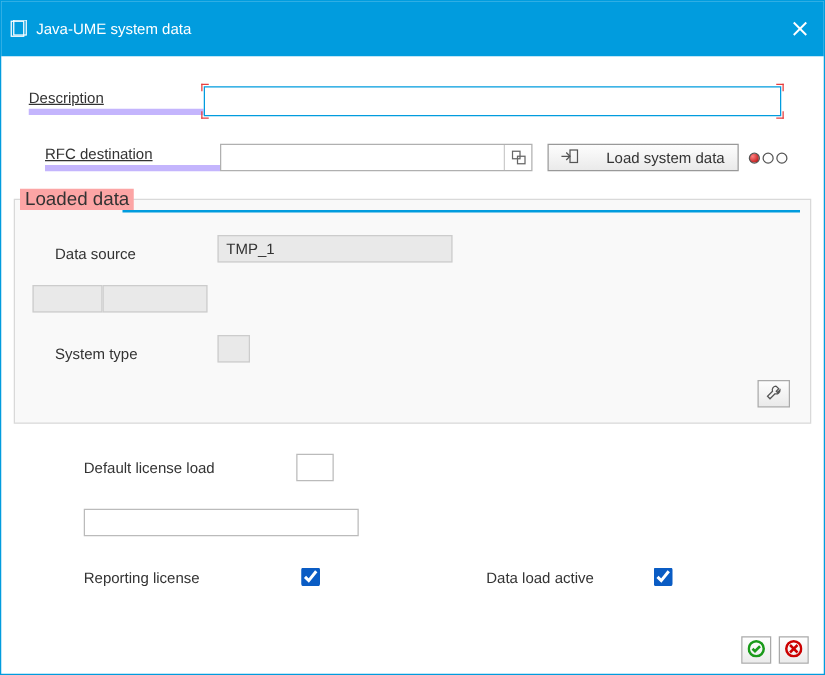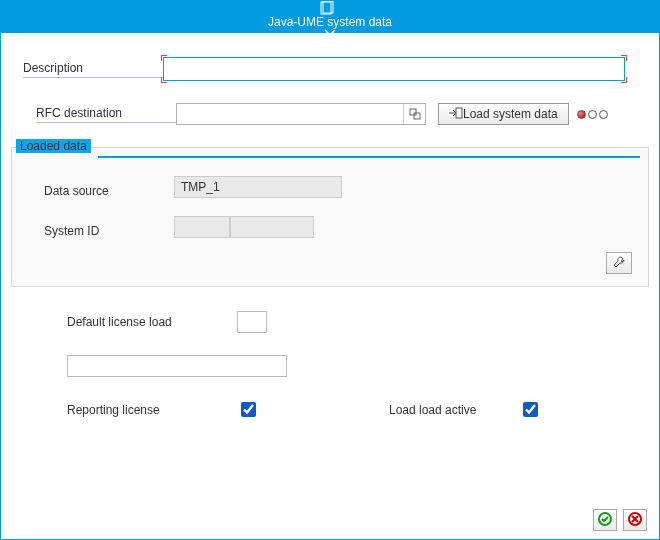--- a/index.html
+++ b/index.html
@@ -1,55 +1,55 @@
 <!DOCTYPE html>
 <html><head>
 <meta charset="utf-8">
 <style>
   * { box-sizing: border-box; }
   html, body { margin:0; padding:0; font-family: Arial, sans-serif; font-size:12px; color:#333; }
   .window { width:660px; height:540px; border:1px solid #019cde; display:flex; flex-direction:column; background:#fff; }
-  .titlebar { height:32px; background:#019cde; color:#fff; display:flex; align-items:center; padding:0 6px;flex-direction:column; }
+  .titlebar { height:44px; background:#019cde; color:#fff; display:flex; align-items:center; padding:0 6px; }
   .titlebar .icon-doc { width:16px; height:16px; margin-right:6px; display:flex; align-items:center; justify-content:center; }
   .titlebar .title { flex:1; font-size:12px; }
   .titlebar .close { width:26px; height:26px; display:flex; align-items:center; justify-content:center; cursor:pointer; font-size:16px; }
   .body { flex:1; padding:10px 10px 6px 10px; position:relative; overflow:hidden; }
 
   .row { display:flex; align-items:center; margin:18px 0 0 12px; }
   .row:first-child { margin-top:14px; }
   .lbl { width:140px; }
-  .underline { border-bottom:1px solid #c4b5fd; padding-bottom:2px; }
+  .underline { border-bottom:5px solid #c4b5fd; padding-bottom:2px;text-decoration:underline; }
 
   .desc-input-wrap { flex:1; margin-right:24px; position:relative; }
   .desc-input { width:100%; height:24px; border:1px solid #019cde; background:#fff; padding:2px 4px; }
   .corner { position:absolute; width:6px; height:6px; border:1px solid #e83e3e; }
   .tl { top:-2px; left:-2px; border-right:none; border-bottom:none; }
   .tr { top:-2px; right:-2px; border-left:none; border-bottom:none; }
   .bl { bottom:-2px; left:-2px; border-right:none; border-top:none; }
   .br { bottom:-2px; right:-2px; border-left:none; border-top:none; }
 
   .rfc-wrap { width:250px; height:22px; border:1px solid #b0b0b0; background:#fff; display:flex; }
   .rfc-input { flex:1; border:none; height:20px; padding:0 4px; background:transparent; }
   .rfc-btn { width:22px; height:20px; border-left:1px solid #ccc; display:flex; align-items:center; justify-content:center; cursor:pointer; }
 
-  .load-btn { height:22px; border:1px solid #999; background:linear-gradient(#fdfdfd,#eaeaea); padding:0 10px; display:flex; align-items:center; cursor:pointer; margin-left:12px; gap:0; }
+  .load-btn { height:22px; border:1px solid #999; background:linear-gradient(#fdfdfd,#eaeaea); padding:0 10px; display:flex; align-items:center; cursor:pointer; margin-left:12px; gap:22px; }
   .lights { display:flex; gap:2px; margin-left:8px; align-items:center; }
   .dot { width:9px; height:9px; border-radius:50%; border:1px solid #555; }
   .red { background:radial-gradient(circle at 30% 30%,#ff8080,#b00000); }
   .off { background:#fdfdfd; }
 
   .groupbox { margin:22px 0 0 0; border:1px solid #d9d9d9; background:#f9f9f9; position:relative; padding:10px 14px 12px 14px; }
-  .groupbox .gb-title { position:absolute; top:-9px; left:4px; background:#0ea5e9; padding:0 4px; color:#333; font-size:12px; }
+  .groupbox .gb-title { position:absolute; top:-9px; left:4px; background:#fca5a5; padding:0 4px; color:#333; font-size:15px; }
   .gb-rule { height:2px; background:#019cde; position:absolute; top:8px; left:86px; right:8px; }
 
   .gb-row { display:flex; align-items:flex-end; margin-top:18px; }
   .gb-row:first-of-type { margin-top:20px; }
   .gb-label { width:130px; margin-left:18px; }
   .ro-field { height:22px; border:1px solid #ccc; background:#e9e9e9; padding:2px 6px; display:flex; align-items:center; }
-  .w-ds { width:168px; }
+  .w-ds { width:188px; }
   .w-sys { width:56px; }
   .w-tiny { width:26px; }
   .w-inst { width:84px; }
   .gb-label2 { margin-left:90px; width:150px; }
   .iconbtn-row { display:flex; justify-content:flex-end; margin-top:14px; margin-right:2px; }
   .iconbtn { width:26px; height:22px; border:1px solid #aaa; background:linear-gradient(#fdfdfd,#eaeaea); display:flex; align-items:center; justify-content:center; cursor:pointer; }
 
   .bottomarea { margin:24px 0 0 56px; }
   .bottomarea .brow { display:flex; align-items:center; margin-top:22px; }
   .bottomarea .blab { width:170px; }
@@ -123,25 +123,28 @@
     <div class="groupbox">
       <div class="gb-title">Loaded data</div>
       <div class="gb-rule"></div>
 
       <div class="gb-row">
         <div class="gb-label">Data source</div>
         <div class="ro-field w-ds">TMP_1</div>
       </div>
 
       <div class="gb-row">
-        <div class="gb-label">System ID</div>
         <div class="ro-field w-sys"></div>
         <div class="ro-field w-inst"></div>
       </div>
 
+      <div class="gb-row">
+        <div class="gb-label">System type</div>
+        <div class="ro-field w-tiny"></div>
+      </div>
 
       <div class="iconbtn-row">
         <div class="iconbtn">
           <span>
             <svg width="14" height="14" viewBox="0 0 14 14">
                 <path d="M9 2a3 3 0 0 0-3 4L2 10l2 2 4-4a3 3 0 0 0 4-3l-2 2-1-1 2-2z" fill="none" stroke="#555"></path>
               </svg>
           </span>
         </div>
       </div>
@@ -151,21 +154,21 @@
       <div class="brow">
         <div class="blab">Default license load</div>
         <input class="sm-field" value="" style="">
       </div>
       <div class="brow">
         <input class="cen-field" value="" style="">
       </div>
       <div class="brow">
         <div class="blab">Reporting license</div>
         <input type="checkbox" class="cb" checked="" style="">
-        <div class="blab2">Load load active</div>
+        <div class="blab2">Data load active</div>
         <input type="checkbox" class="cb" checked="" style="">
       </div>
     </div>
 
     <div class="footer">
       <div class="fbtn">
         <span>
           <svg width="14" height="14" viewBox="0 0 14 14">
               <circle cx="7" cy="7" r="6" fill="none" stroke="#1a9a1a" stroke-width="2"></circle>
               <polyline points="4,7 6,9 10,5" fill="none" stroke="#1a9a1a" stroke-width="2"></polyline>

